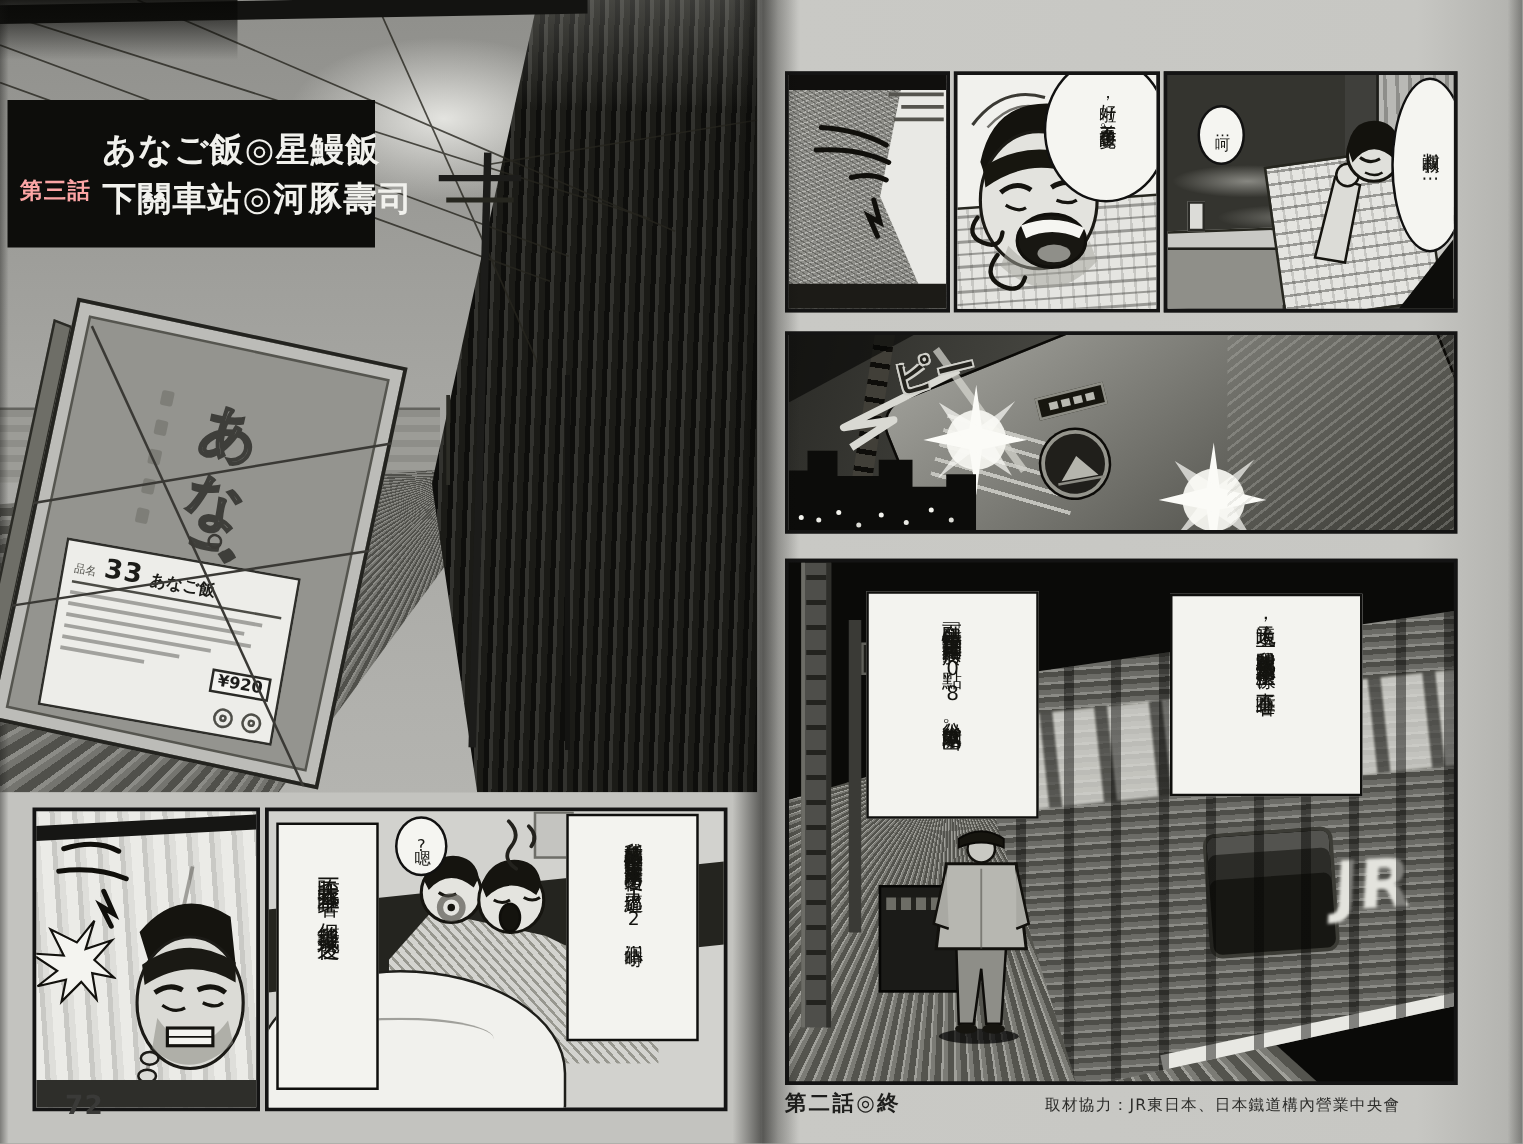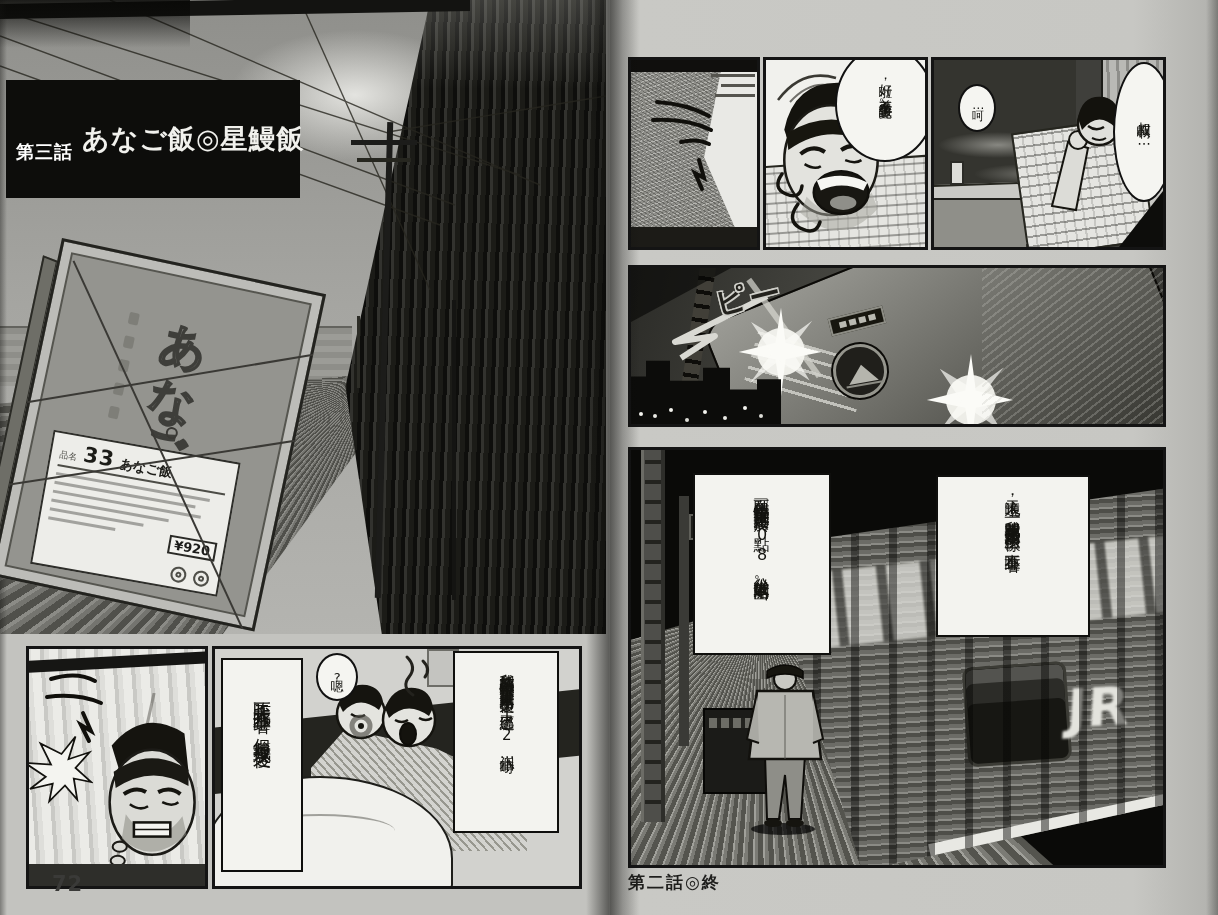--- a/index.html
+++ b/index.html
@@ -39,21 +39,21 @@
   .crossarm-1{left:351px;top:140px;width:66px;height:5px;background:#1c1c1a;}
   .crossarm-1b{left:357px;top:158px;width:54px;height:4px;background:#26261f;}
   .pole-2{left:452px;top:300px;width:4px;height:300px;background:#141412;}
   .pole-3{left:357px;top:316px;width:3px;height:72px;background:#2c2c26;}
   .top-band{left:0;top:0;width:470px;height:15px;background:#131311;transform:skewY(-1deg);}
   .corner-dark{left:0;top:0;width:190px;height:48px;
     background:linear-gradient(180deg,rgba(8,8,6,.85),rgba(8,8,6,0));}
 
   .title-box{left:6px;top:80px;width:294px;height:118px;background:#0d0d0b;z-index:6;
     display:flex;align-items:center;gap:9px;padding:0 10px;}
-  .title-chapter{color:#ffffff;font-size:18px;font-weight:700;letter-spacing:1px;white-space:nowrap;margin-top:26px;}
+  .title-chapter{color:#fca5a5;font-size:18px;font-weight:700;letter-spacing:1px;white-space:nowrap;margin-top:26px;}
   .title-lines{display:flex;flex-direction:column;gap:3px;}
   .title-line{color:#f1f1ed;font-size:27px;font-weight:700;letter-spacing:1px;white-space:nowrap;}
 
   
   .bento{left:62px;top:238px;width:270px;height:345px;transform:rotate(12deg);transform-origin:top left;z-index:5;}
   .bento-face{position:absolute;inset:0;background:#94948f;border:3px solid #23231f;
     box-shadow:inset 0 0 0 9px #bcbcb8, inset 0 0 0 11px #55554f;}
   .bento-sideface{position:absolute;left:-15px;top:22px;width:16px;height:332px;background:#6e6e67;
     transform:skewY(9deg);border:2px solid #2a2a25;}
   .bento-callig{position:absolute;left:112px;top:26px;height:260px;
@@ -239,20 +239,21 @@
       <div class="abs crossarm-1b"></div>
       <div class="abs pole-2"></div>
       <div class="abs pole-3"></div>
       <div class="abs top-band"></div>
       <div class="abs corner-dark"></div>
 
       <div class="abs title-box">
         <span class="title-chapter">第三話</span>
         <span class="title-lines">
           <span class="title-line">あなご飯◎星鰻飯</span>
+          <span class="title-line">下關車站◎河豚壽司</span>
         </span>
       </div>
 
       <div class="abs bento">
         <div class="bento-sideface"></div>
         <div class="bento-face"></div>
         <div class="bento-smallcol">
           <span></span>
             <span></span>
             <span></span>
@@ -498,17 +499,18 @@
       </svg>
       <div class="abs caption cap-fuji">
         <span class="vtext">而臥鋪特快車「富士・隼」則是按時於1點08分從大阪車站開出。</span>
       </div>
       <div class="abs caption cap-night">
         <span class="vtext">這天晚上，我就跟明天要去遠足的小孩子一樣，一直睡不著。</span>
       </div>
     </div>
 
     <div class="abs end-caption">第二話◎終</div>
+    <div class="abs credit">取材協力：JR東日本、日本鐵道構內營業中央會</div>
     <div class="right-edge"></div>
   </section>
 
   <div class="spine"></div>
 </div>
 
 </body></html>

